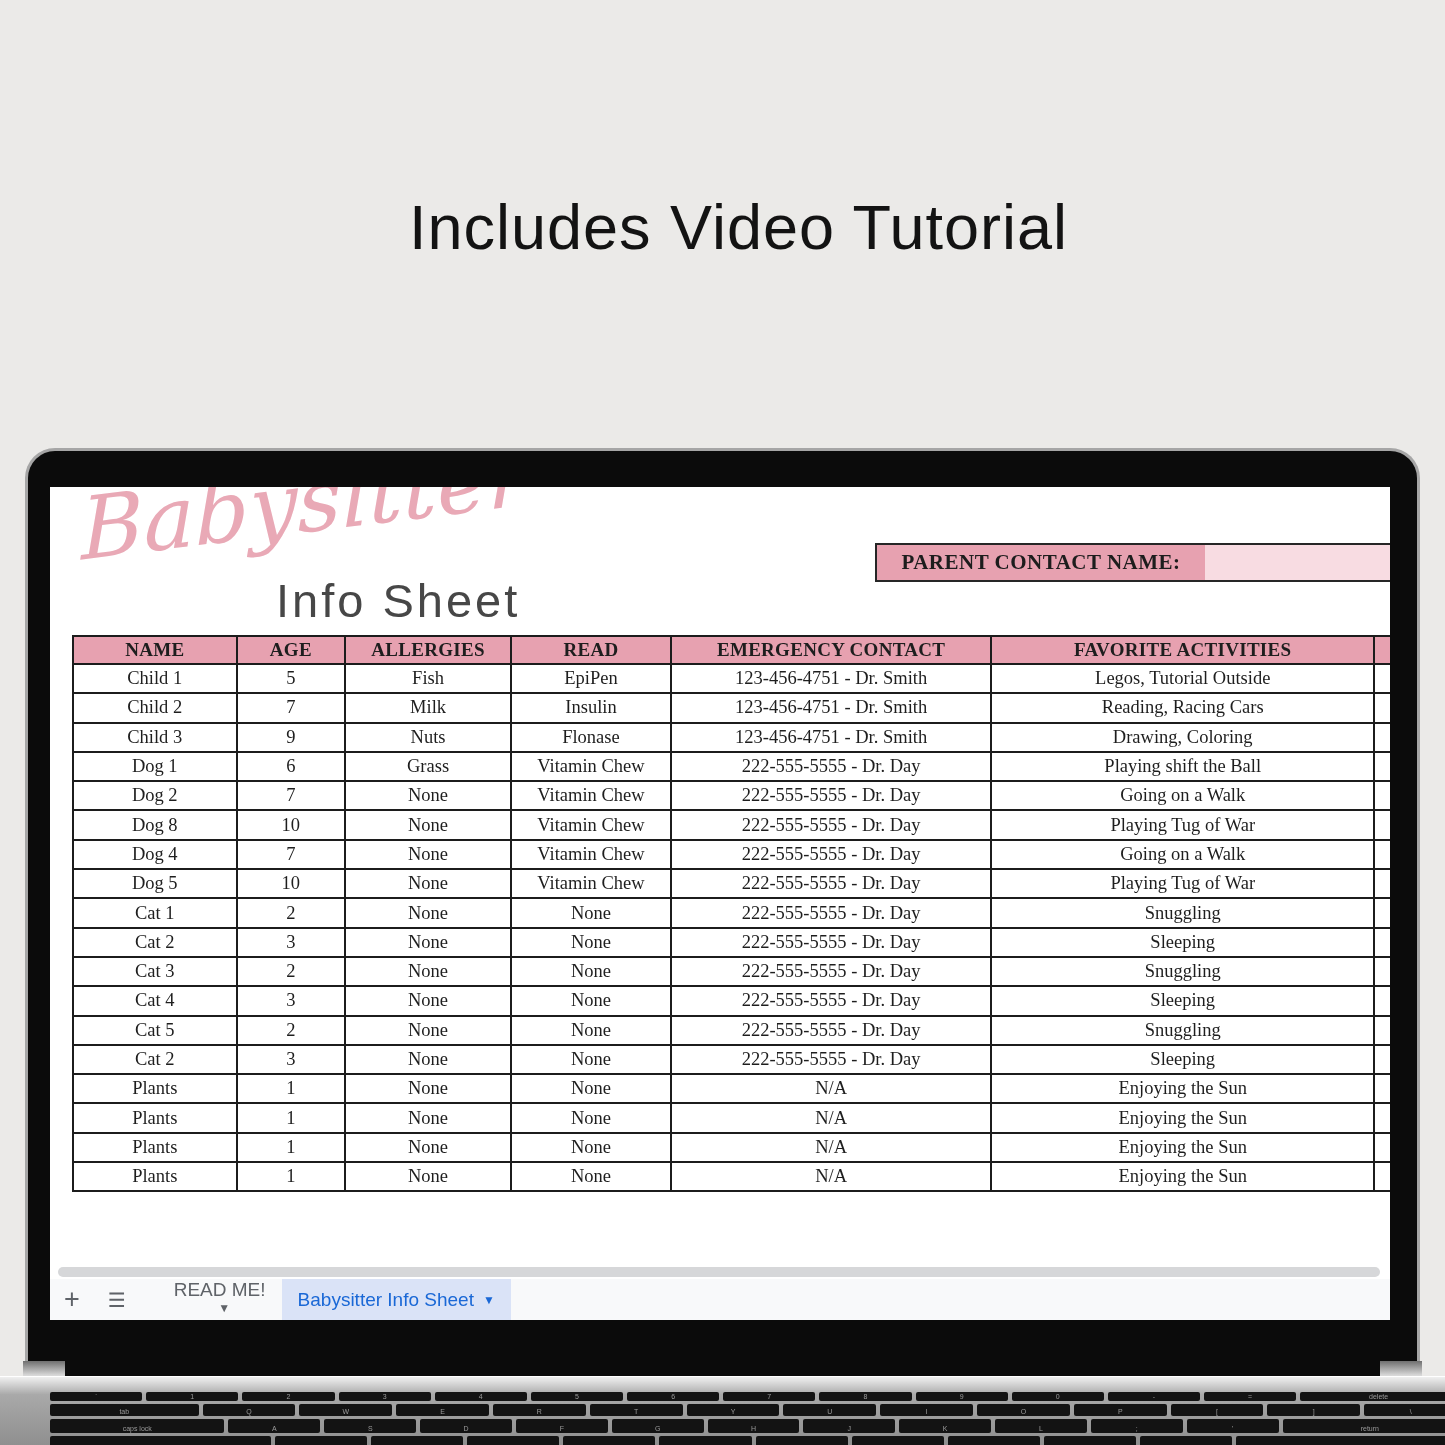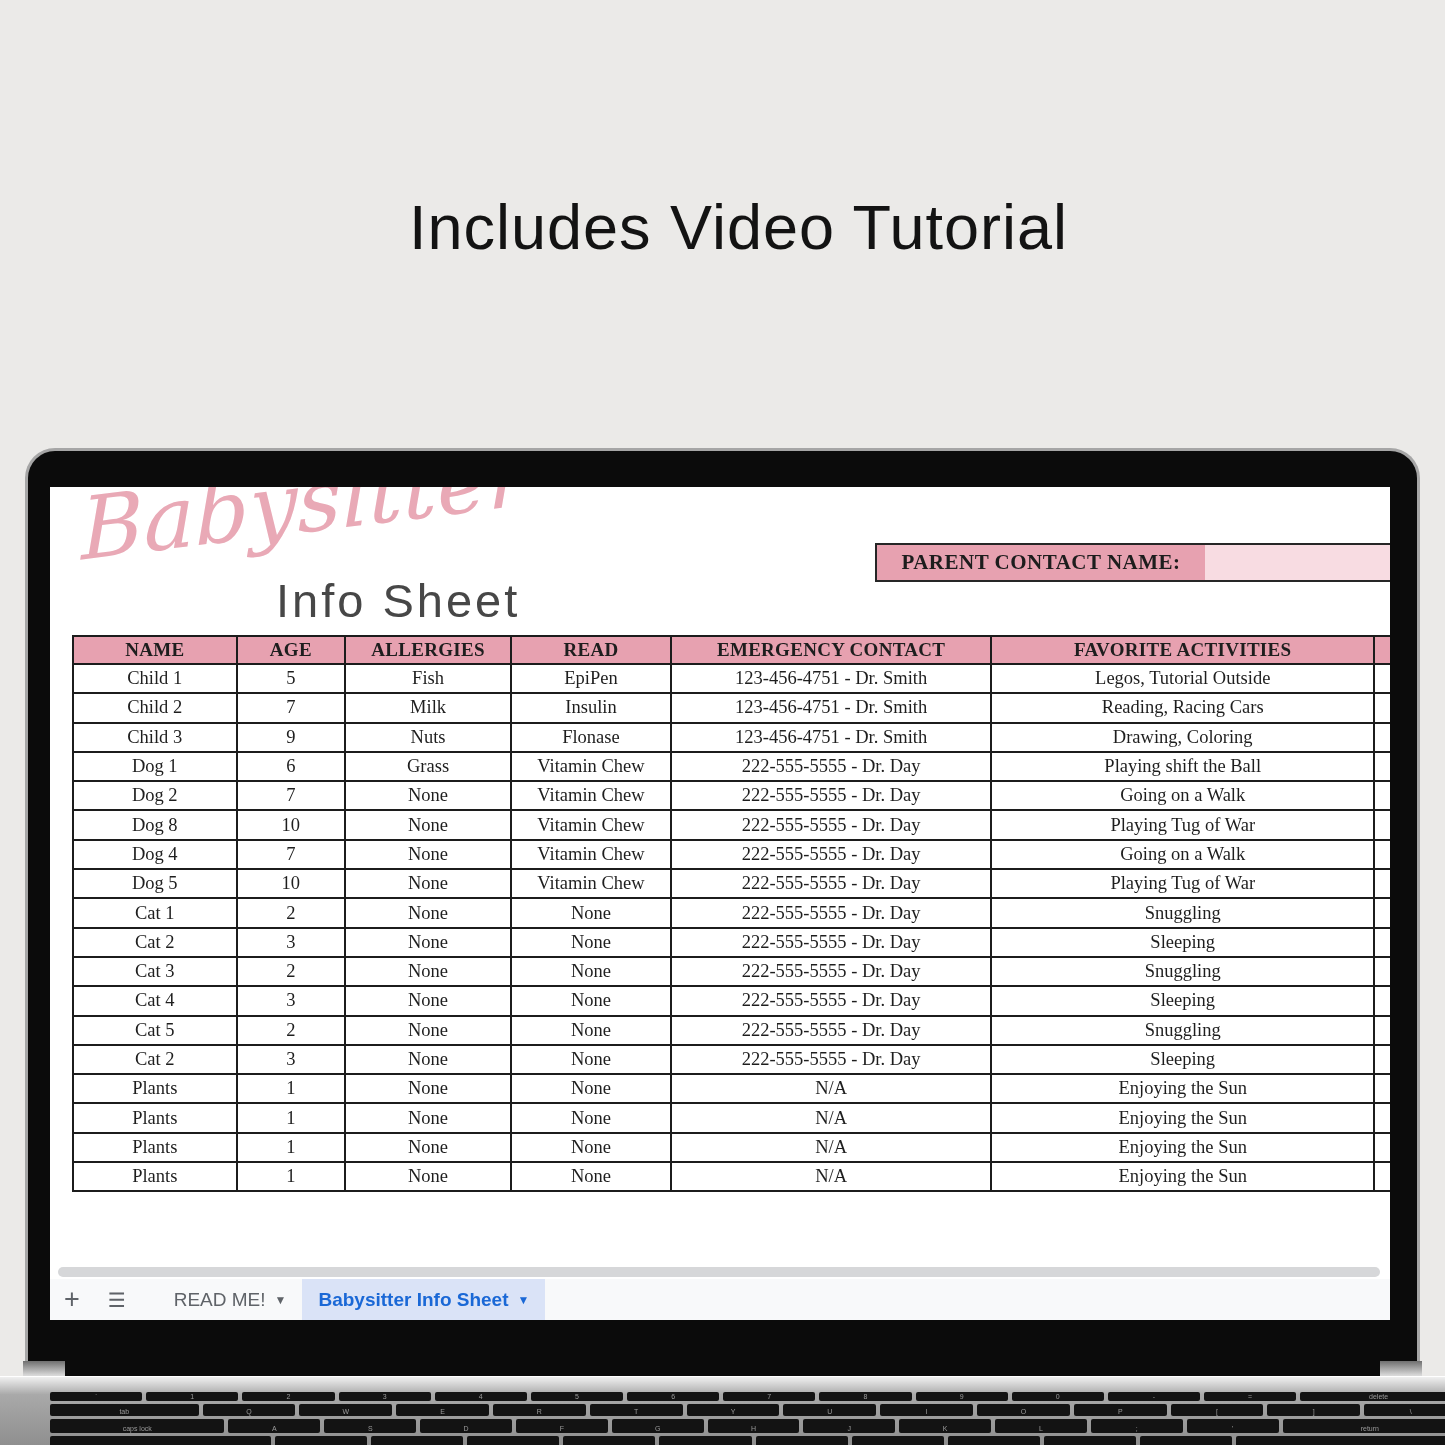--- a/index.html
+++ b/index.html
@@ -67,23 +67,23 @@
     background:#d6d7d9; border-radius:5px;
   }
   .tabbar {
     position:absolute; left:0; top:792px; width:100%; height:41px;
     background:#f8f9fa; display:flex; align-items:center;
     font-family:"Liberation Sans", sans-serif;
   }
   .plus-icon { margin-left:14px; font-size:27px; color:#5f6368; line-height:1; }
   .menu-icon { margin-left:28px; font-size:20px; color:#5f6368; line-height:1; }
   .tab { display:flex; align-items:center; height:100%; font-size:19px; color:#5f6368; padding:0 16px; }
-  .tab.first { margin-left:32px; }
+  .tab.first { margin-left:32px;flex-direction:column; }
   .tab .arrow { font-size:12px; margin-left:9px; }
-  .tab.active { background:#dae3f7; color:#1a68d6; font-weight:bold; }
+  .tab.active { background:#dae3f7; color:#1a68d6; font-weight:normal; }
   
   .hinge-block {
     position:absolute; width:42px; height:24px; top:910px;
     background:linear-gradient(#6f6f6f,#d9d9d9 60%,#9a9a9a);
   }
   .hinge-left { left:-5px; } .hinge-right { right:-5px; }
   .deck {
     position:absolute; left:0; top:1376px; width:1445px; height:69px;
     background:linear-gradient(#f0f0f0,#a9a9a9 26%,#8f8f8f);
     border-top:1px solid #ffffff; overflow:hidden;

